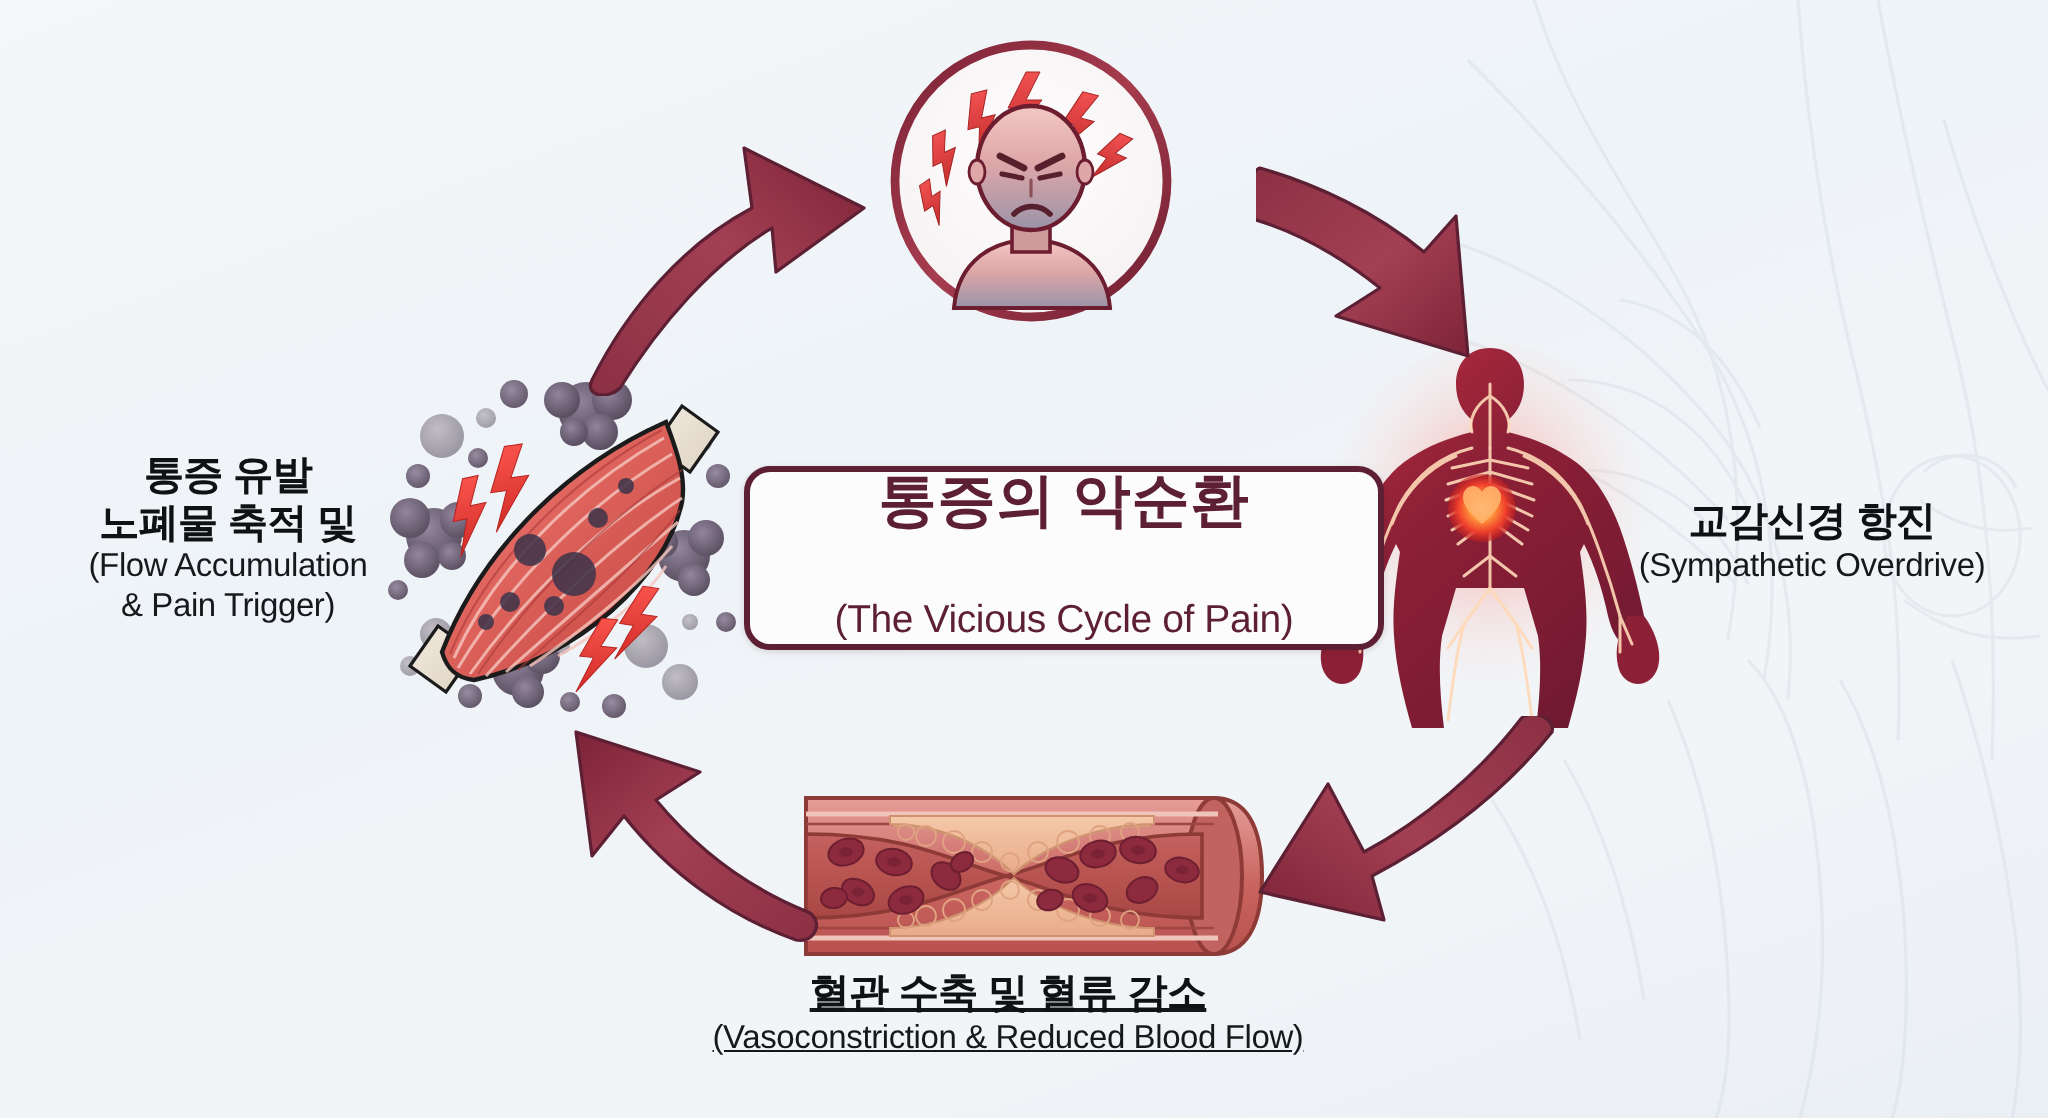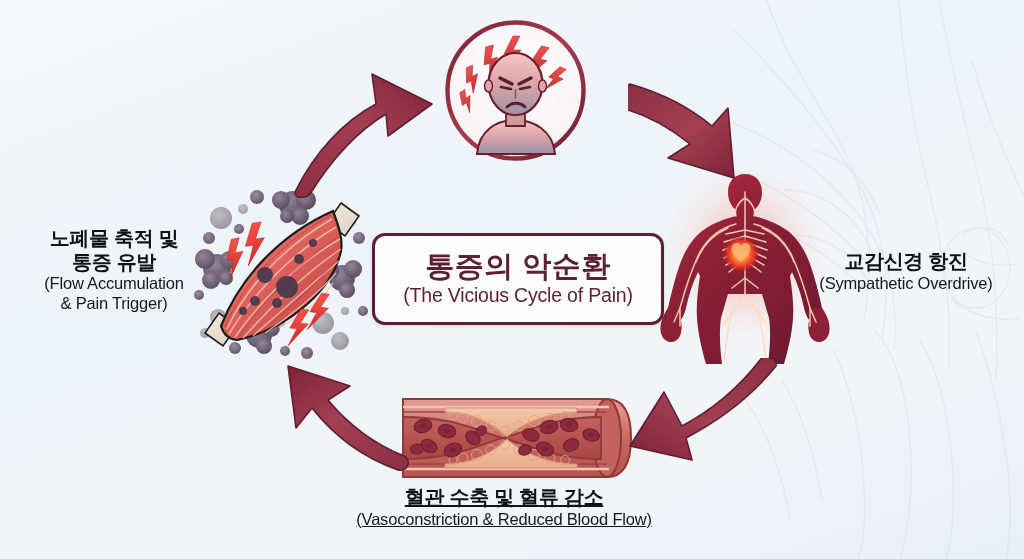--- a/index.html
+++ b/index.html
@@ -43,30 +43,30 @@
     font-size: 16.5px;
     display: block;
     color: #16181c;
     letter-spacing: -0.2px;
   }
   
   #center-badge {
     position: absolute;
     left: 372px;
     top: 233px;
-    width: 292px;
+    width: 320px;
     height: 92px;
     background: #fdfcfd;
     border: 3px solid #5c1f33;
     border-radius: 13px;
     box-sizing: border-box;
     display: flex;
     flex-direction: column;
     align-items: center;
-    justify-content: center;
+    justify-content: space-between;
     box-shadow: 0 1px 3px rgba(60,20,35,0.15);
   }
   #center-badge .c-kr {
     font-size: 29px;
     font-weight: bold;
     color: #5c1f33;
     letter-spacing: 0.5px;
     line-height: 1.1;
   }
   #center-badge .c-en {
@@ -456,22 +456,22 @@
 
     <g fill="url(#mboltg)" stroke="#b62420" stroke-width="0.5">
       <path d="M 62 40 L 52 62 L 60 62 L 52 82 L 72 56 L 63 56 L 71 40 Z" transform="rotate(-8 62 60)"></path>
       <path d="M 42 56 L 33 76 L 40 76 L 33 94 L 51 70 L 43 70 L 50 56 Z" transform="rotate(-12 42 74)"></path>
       <path d="M 126 110 L 117 130 L 124 130 L 117 148 L 135 124 L 127 124 L 134 110 Z" transform="rotate(8 126 128)"></path>
       <path d="M 106 126 L 97 146 L 104 146 L 97 164 L 115 140 L 107 140 L 114 126 Z" transform="rotate(6 106 144)"></path>
     </g>
   </svg>
 
   <div class="node-label" style="left:14px; top:227px; width:200px;">
+    <span class="lbl-kr">통증 유발</span>
     <span class="lbl-kr">노폐물 축적 및</span>
-    <span class="lbl-kr">통증 유발</span>
     <span class="lbl-en">(Flow Accumulation</span>
     <span class="lbl-en">&amp; Pain Trigger)</span>
   </div>
 
   <svg class="arrow" style="left:280px; top:48px; width:165px; height:150px;" viewBox="0 0 165 150">
     <defs>
       <linearGradient id="arrg1" x1="0" y1="1" x2="1" y2="0">
         <stop offset="0%" stop-color="#8c3044"></stop>
         <stop offset="55%" stop-color="#a33f52"></stop>
         <stop offset="100%" stop-color="#7d2338"></stop>

